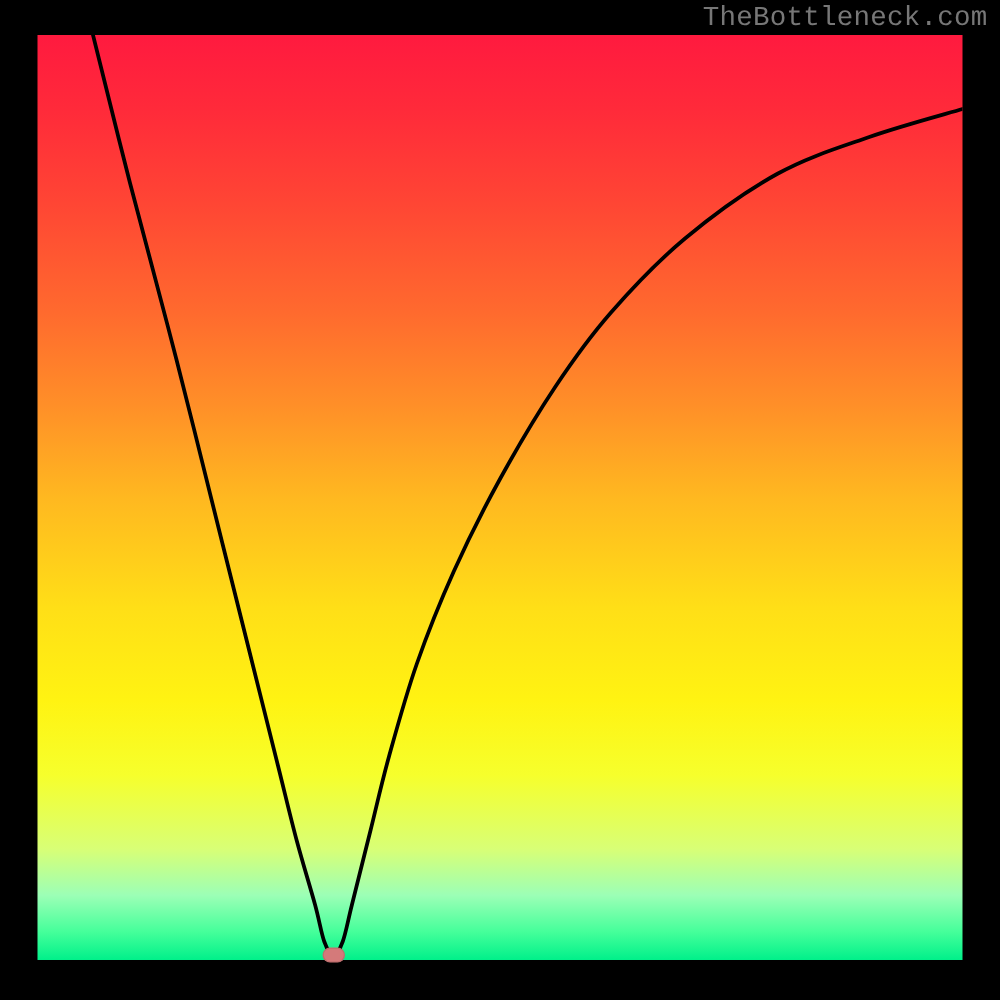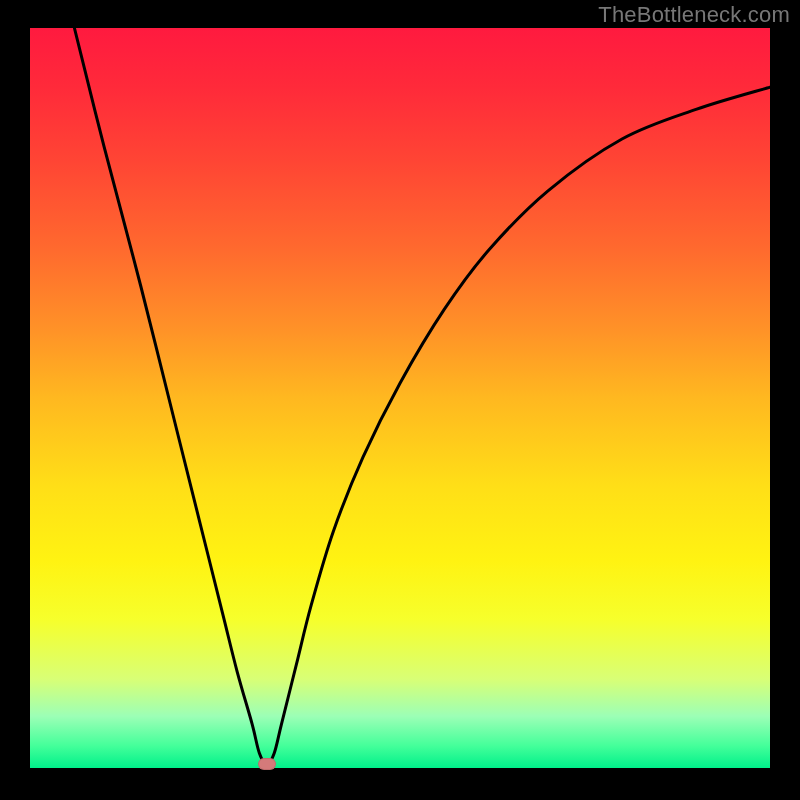--- a/index.html
+++ b/index.html
@@ -9,20 +9,21 @@
     height: 800px;
     background: #000;
     font-family: Arial, Helvetica, sans-serif;
     overflow: hidden;
   }
   .frame {
     position: relative;
     width: 800px;
     height: 800px;
     background: #000;
+    font-family: Liberation Mono, monospace;
   }
   .watermark {
     position: absolute;
     top: 2px;
     right: 10px;
     color: #777;
     font-size: 22px;
     letter-spacing: 0.2px;
     font-weight: 400;
   }

